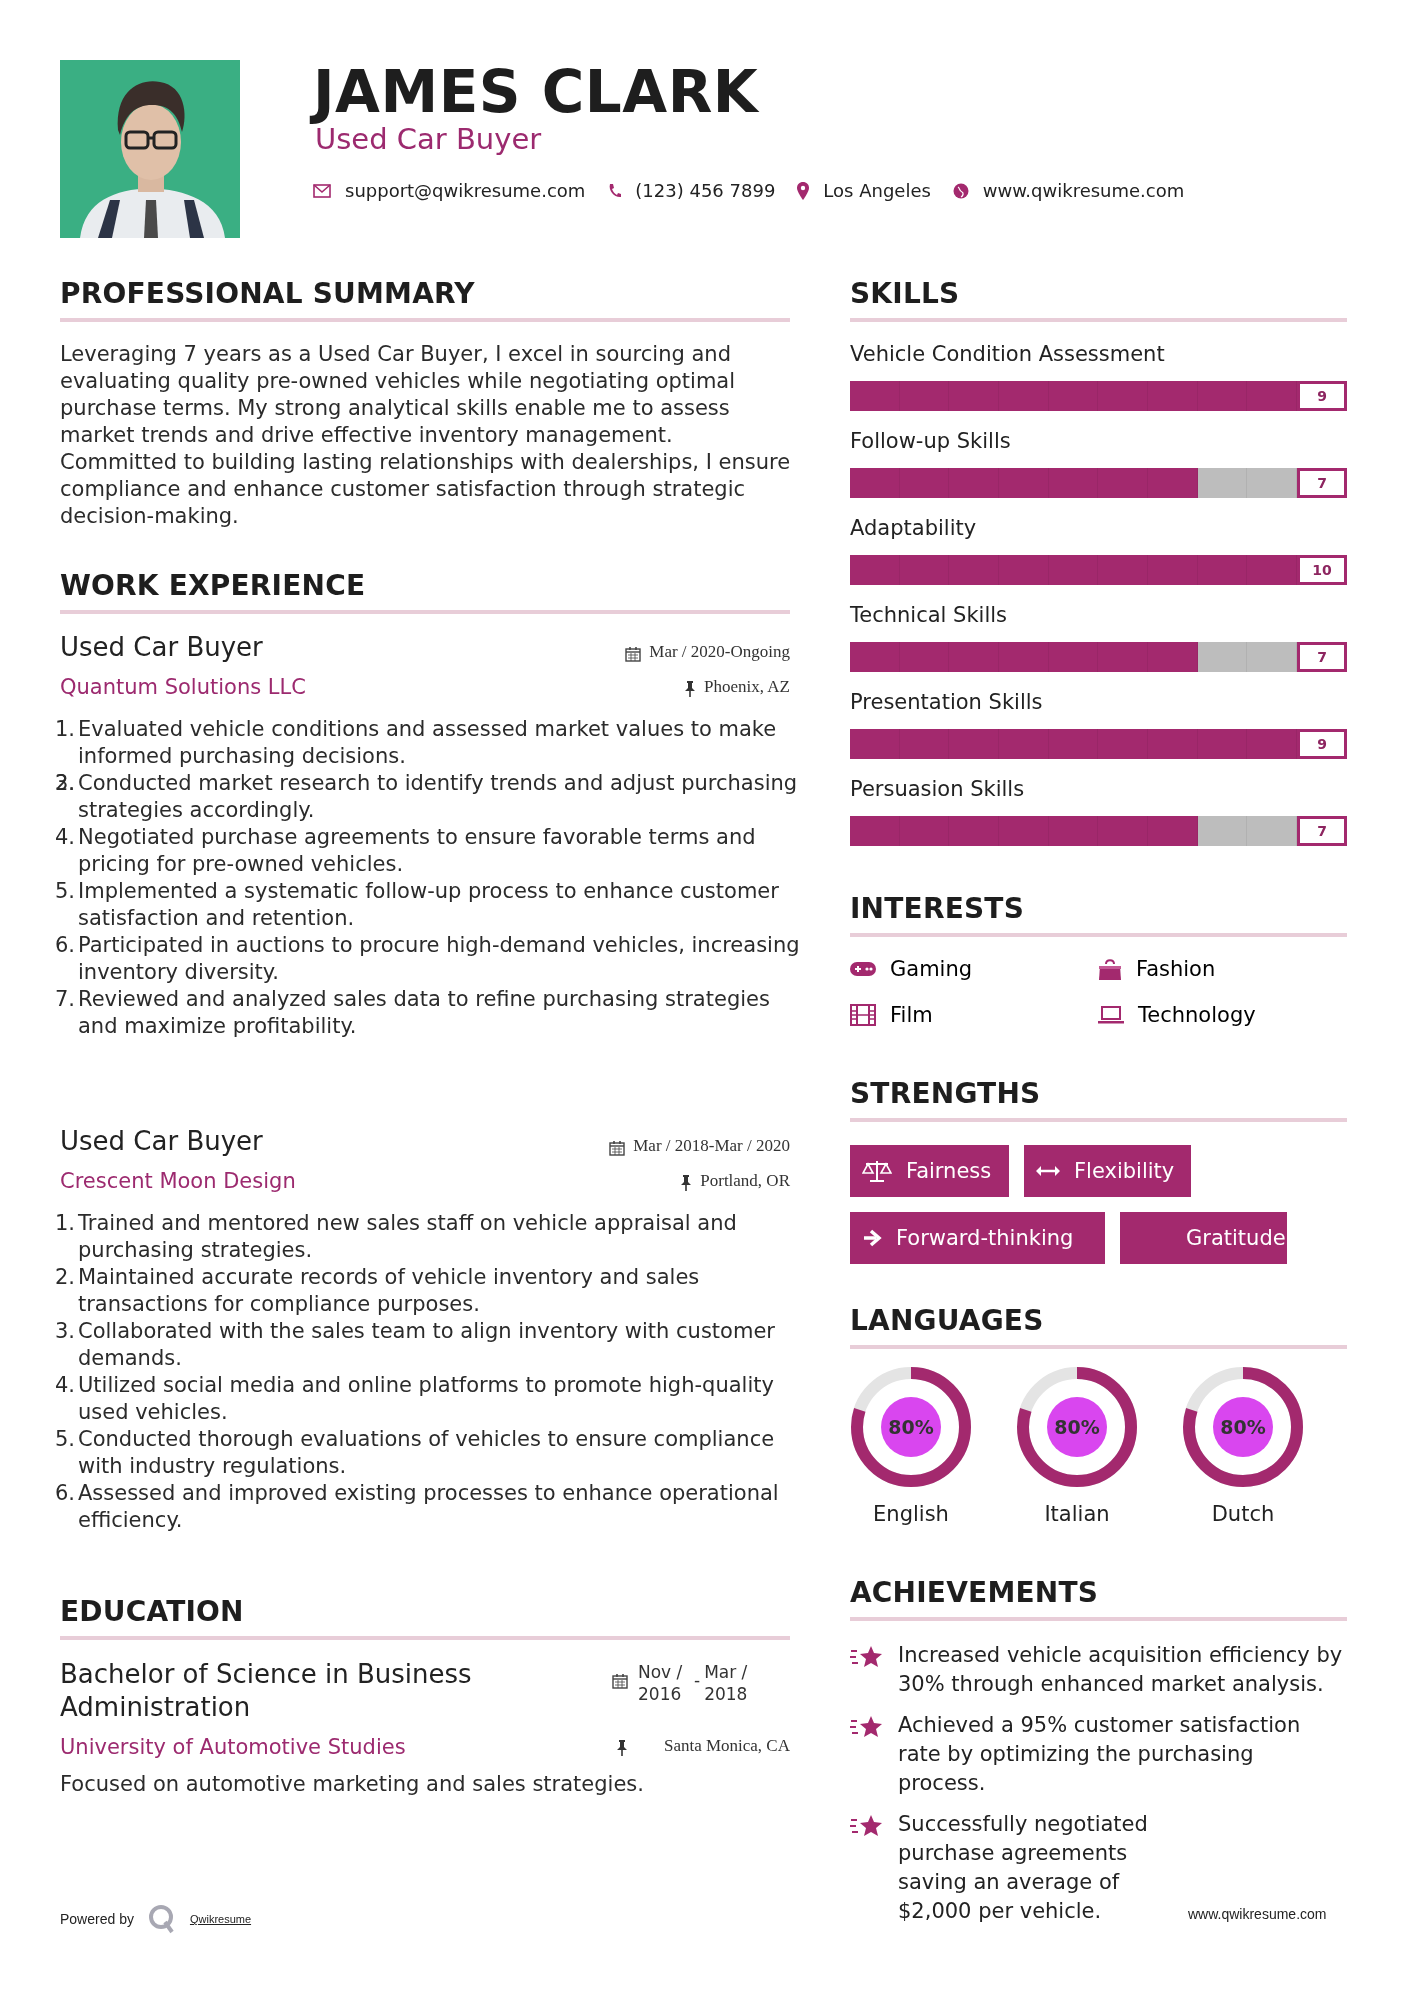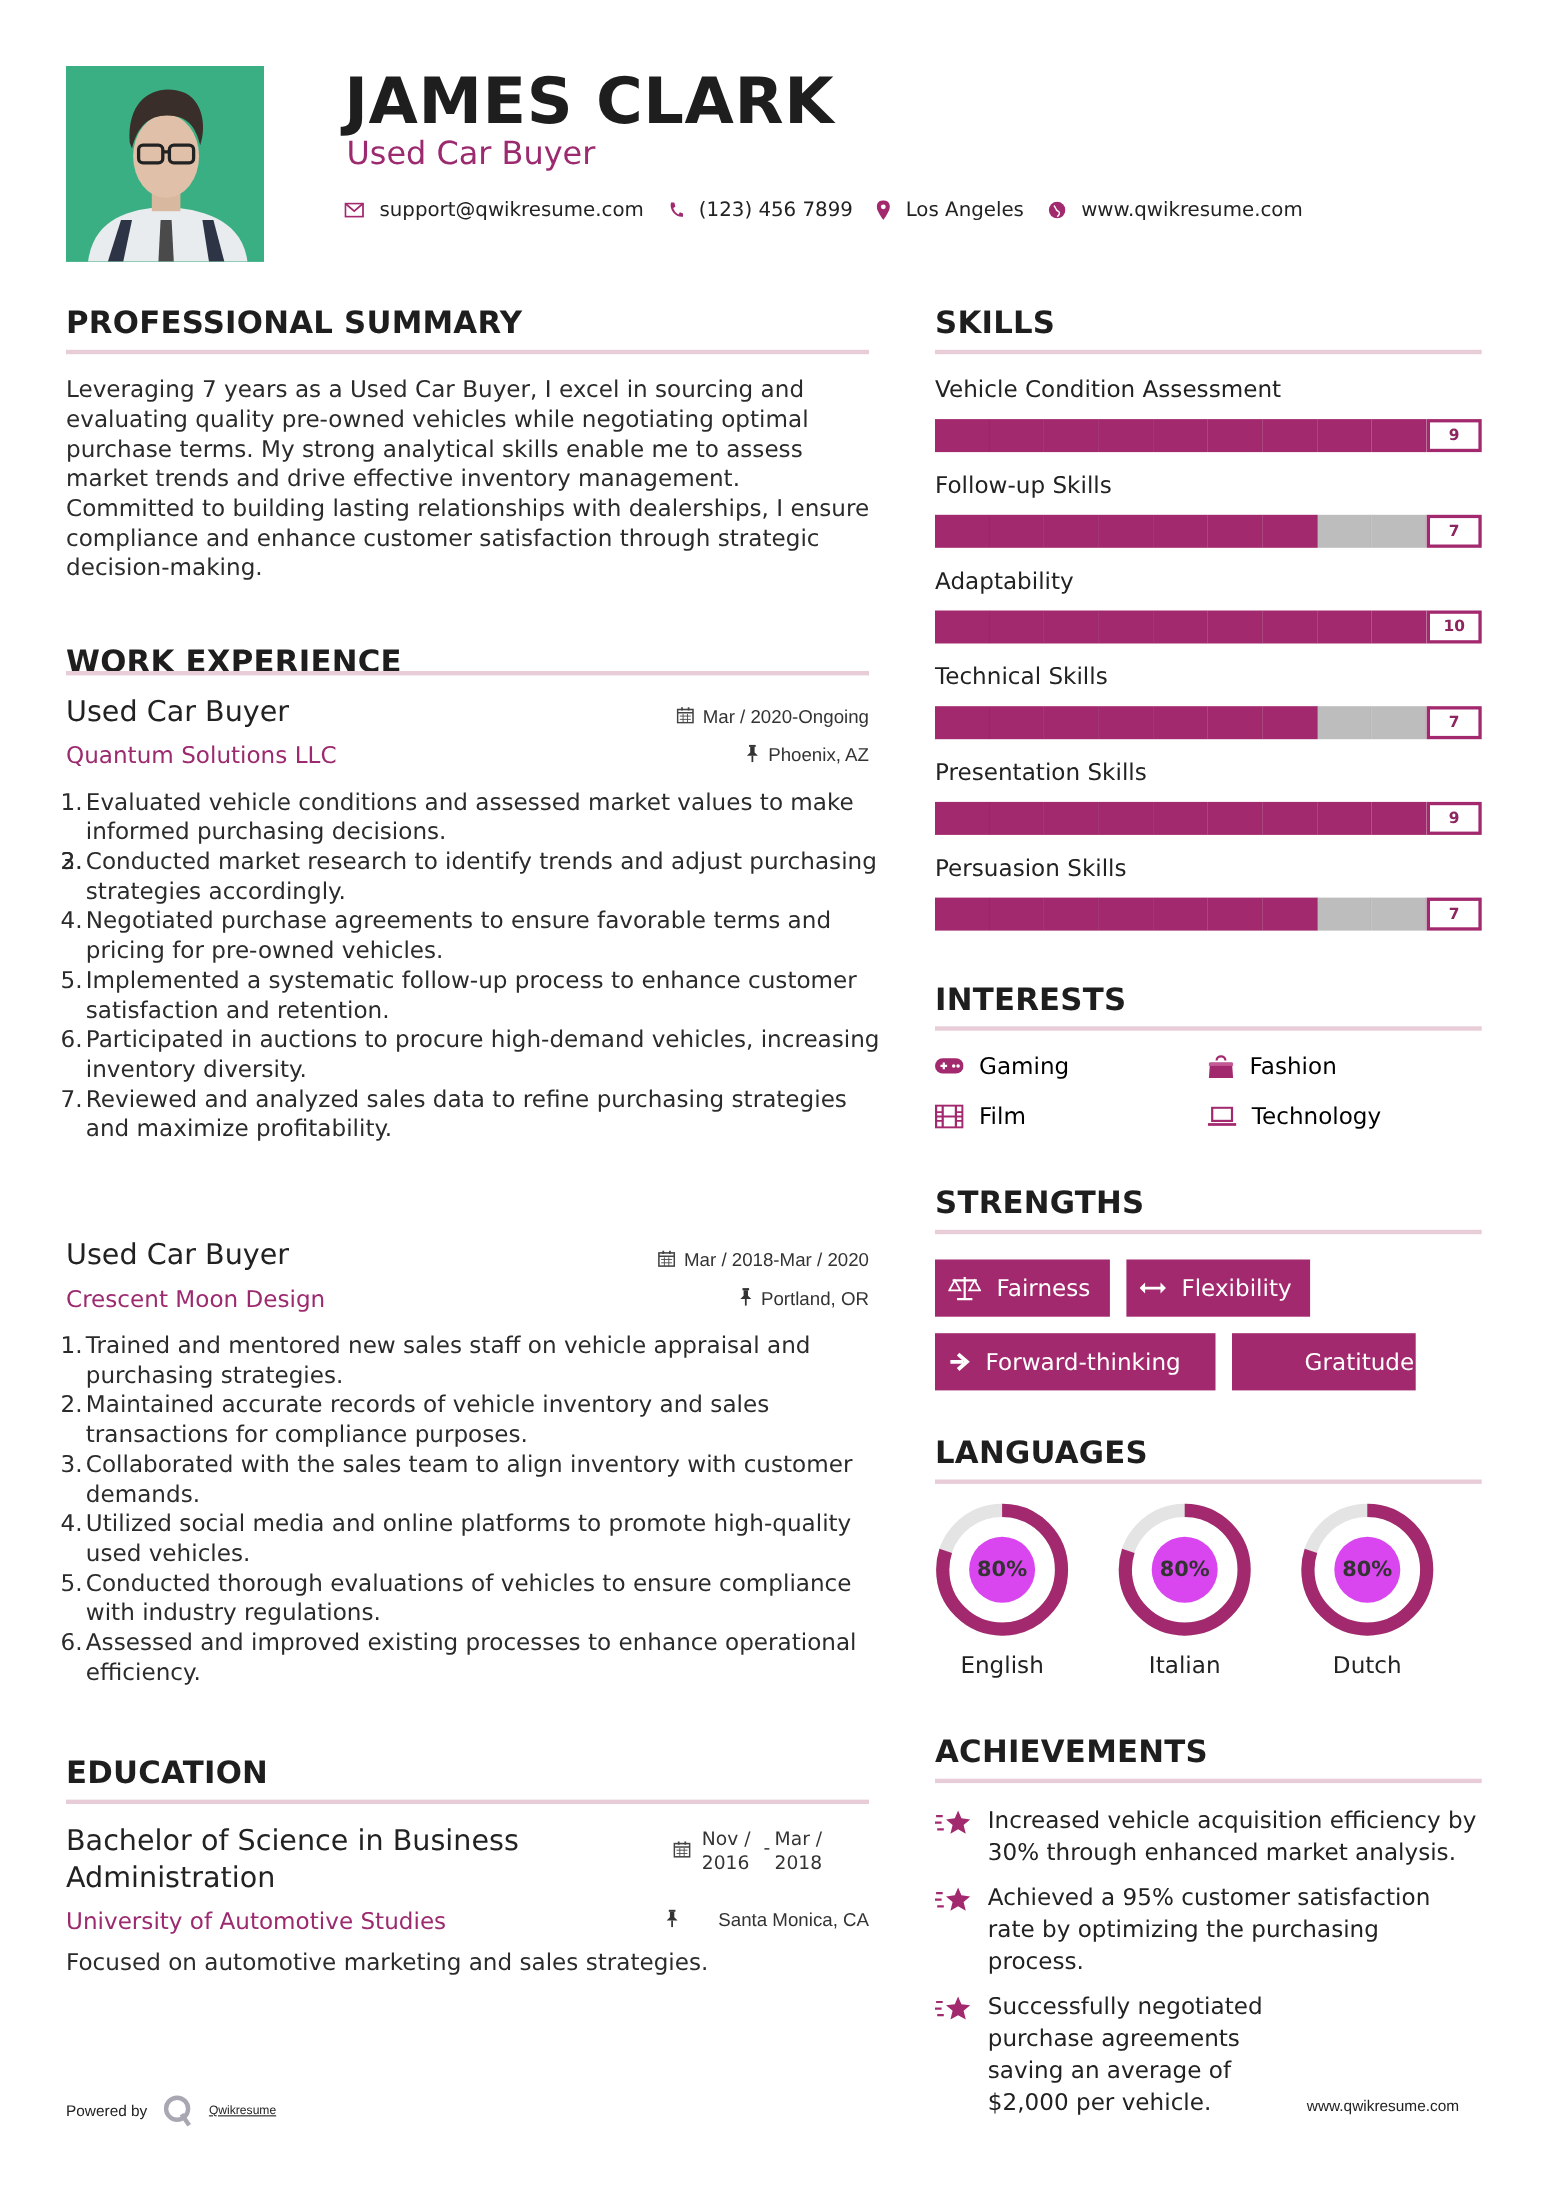--- a/index.html
+++ b/index.html
@@ -14,21 +14,21 @@
   .contacts svg { margin-right: 14px; }
 
   .h2 { font-size: 28px; font-weight: 700; color: #1e1e1e; font-family: "DejaVu Sans", sans-serif; letter-spacing: 0.2px; }
   .divider { height: 4px; background: #e8cdd8; }
   .left { left: 60px; width: 730px; }
   .right { left: 850px; width: 497px; }
 
   .para { font-size: 21px; line-height: 27px; color: #2b2b2b; font-family: "DejaVu Sans", sans-serif; }
   .jt { font-size: 26px; color: #222; font-family: "DejaVu Sans", sans-serif; }
   .company { font-size: 21px; color: #9c2a6f; font-family: "DejaVu Sans", sans-serif; }
-  .meta { font-size: 17px; color: #333; font-family: Liberation Sans, sans-serif; display: flex; align-items: flex-start; justify-content: flex-end; }
+  .meta { font-size: 17px; color: #333; font-family: Liberation Serif, serif; display: flex; align-items: flex-end; justify-content: flex-end; }
   .meta svg { margin-right: 8px; }
   ol.bul { list-style: none; font-size: 21px; line-height: 27px; color: #2b2b2b; font-family: "DejaVu Sans", sans-serif; }
   ol.bul li { position: relative; padding-left: 18px; }
   ol.bul li .num { position: absolute; left: -9px; width: 24px; text-align: right; }
 
   .skill-label { font-size: 21px; color: #222; font-family: "DejaVu Sans", sans-serif; }
   .bar { height: 30px; width: 497px; display: flex; }
   .bar .seg { height: 100%; flex: 1; border-right: 1px solid rgba(0,0,0,0.06); }
   .bar .on { background: #a3296e; }
   .bar .off { background: #bdbdbd; }
@@ -102,21 +102,21 @@
         <path d="M5 4 C7 5 6 8 9 9 C11 10 10 13 8 14" fill="none" stroke="#fff" stroke-width="1.3"></path>
       </svg>
     <span>www.qwikresume.com</span>
   </div>
 </div>
 
 <div class="abs left h2" style="top:277px;">PROFESSIONAL SUMMARY</div>
 <div class="abs left divider" style="top:318px;"></div>
 <div class="abs left para" style="top:341px; width:735px;">Leveraging 7 years as a Used Car Buyer, I excel in sourcing and evaluating quality pre-owned vehicles while negotiating optimal purchase terms. My strong analytical skills enable me to assess market trends and drive effective inventory management. Committed to building lasting relationships with dealerships, I ensure compliance and enhance customer satisfaction through strategic decision-making.</div>
 
-<div class="abs left h2" style="top:585px;">WORK EXPERIENCE</div>
+<div class="abs left h2" style="top:569px;">WORK EXPERIENCE</div>
 <div class="abs left divider" style="top:610px;"></div>
 
 <div class="abs left jt" style="top:632px;">Used Car Buyer</div>
 <div class="abs meta" style="top:642px; left:480px; width:310px;">
   <svg width="16" height="16" viewBox="0 0 16 16">
       <rect x="1" y="3" width="14" height="12" fill="none" stroke="#444" stroke-width="1.4"></rect>
       <line x1="1" y1="6" x2="15" y2="6" stroke="#444" stroke-width="1.4"></line>
       <line x1="5" y1="1" x2="5" y2="4" stroke="#444" stroke-width="1.6"></line>
       <line x1="11" y1="1" x2="11" y2="4" stroke="#444" stroke-width="1.6"></line>
       <path d="M3 9 H13 M3 12 H13 M6 7 V15 M10 7 V15" stroke="#444" stroke-width="0.8"></path>

